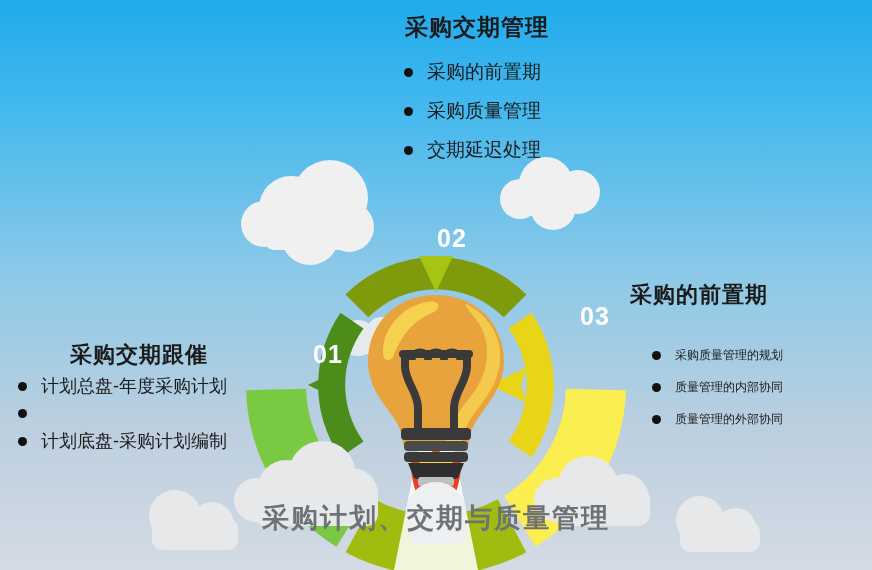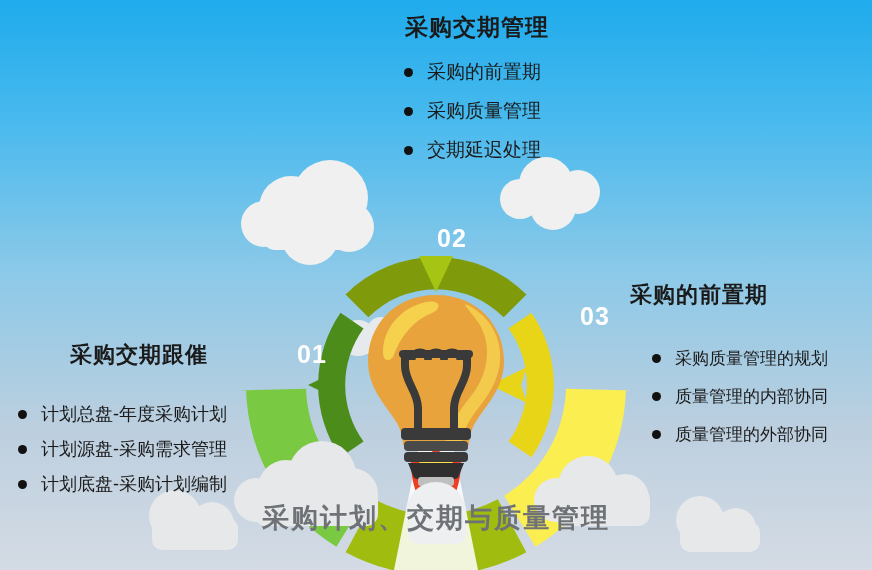--- a/index.html
+++ b/index.html
@@ -46,28 +46,28 @@
 
   
   #block-top { left: 330px; top: 12px; width: 330px; text-align: left; }
   #block-top .block-title { font-size: 23px; text-align: center; width: 270px; margin-left: 12px; }
   #block-top .bullets { margin-top: 16px; margin-left: 74px; }
   #block-top .bullets li { font-size: 19px; margin-bottom: 13px; }
 
   
   #block-left { left: 8px; top: 340px; width: 270px; }
   #block-left .block-title { font-size: 22px; text-align: center; width: 262px; }
-  #block-left .bullets { margin-top: 32px; margin-left: 10px; text-align: right; }
+  #block-left .bullets { margin-top: 4px; margin-left: 10px; text-align: right; }
   #block-left .bullets li { font-size: 18px; margin-bottom: 11px; }
 
   
   #block-right { left: 630px; top: 280px; width: 242px; }
   #block-right .block-title { font-size: 22px; text-align: left; }
   #block-right .bullets { margin-top: 37px; margin-left: 22px; }
-  #block-right .bullets li { font-size: 17px; margin-bottom: 15px; }
+  #block-right .bullets li { font-size: 12px; margin-bottom: 15px; }
 
   
   #caption {
     position: absolute;
     left: 0; top: 500px;
     width: 872px;
     text-align: center;
     font-size: 27px;
     font-weight: bold;
     color: #6E7276;
@@ -75,21 +75,21 @@
   }
 
   
   .arc-num {
     position: absolute;
     font-size: 25px;
     font-weight: bold;
     color: #FFFFFF;
     letter-spacing: 1px;
   }
-  #num-01 { left: 297px; top: 340px; }
+  #num-01 { left: 313px; top: 340px; }
   #num-02 { left: 437px; top: 217px; margin-top: 7px; }
   #num-03 { left: 580px; top: 302px; }
 </style>
 </head>
 <body>
 
 <div id="stage">
 
   <svg id="artwork" viewBox="0 0 872 570">
 
@@ -264,21 +264,20 @@
 
   <div class="block" id="block-left">
     <div class="block-title">采购交期跟催</div>
     <ul class="bullets">
       <li>
         <span class="dot"></span>
         <span>计划总盘-年度采购计划</span>
       </li>
       <li>
         <span class="dot"></span>
-        <span>计划源盘-采购需求管理</span>
       </li>
       <li>
         <span class="dot"></span>
         <span>计划底盘-采购计划编制</span>
       </li>
     </ul>
   </div>
 
   <div class="block" id="block-right">
     <div class="block-title">采购的前置期</div>

